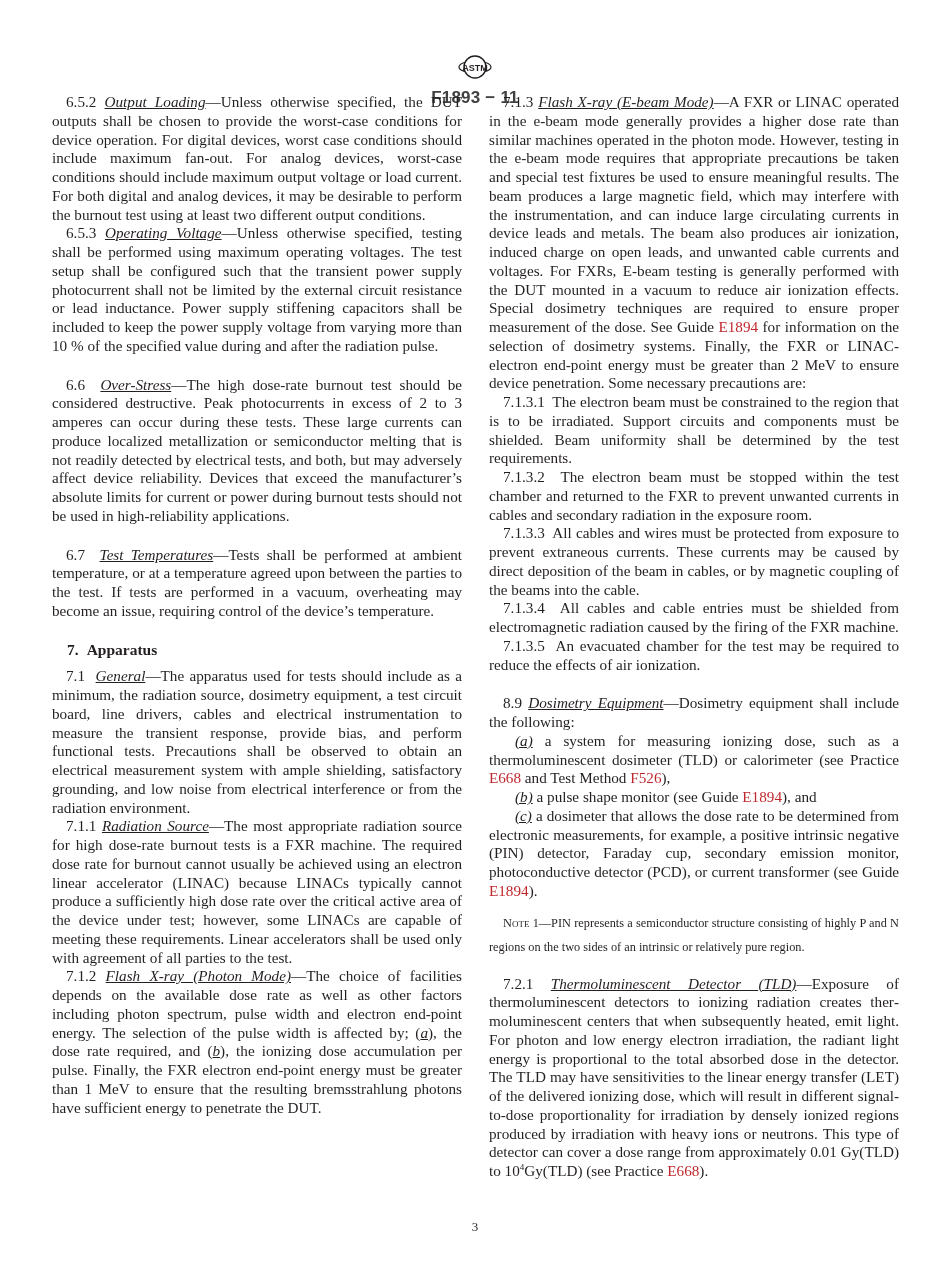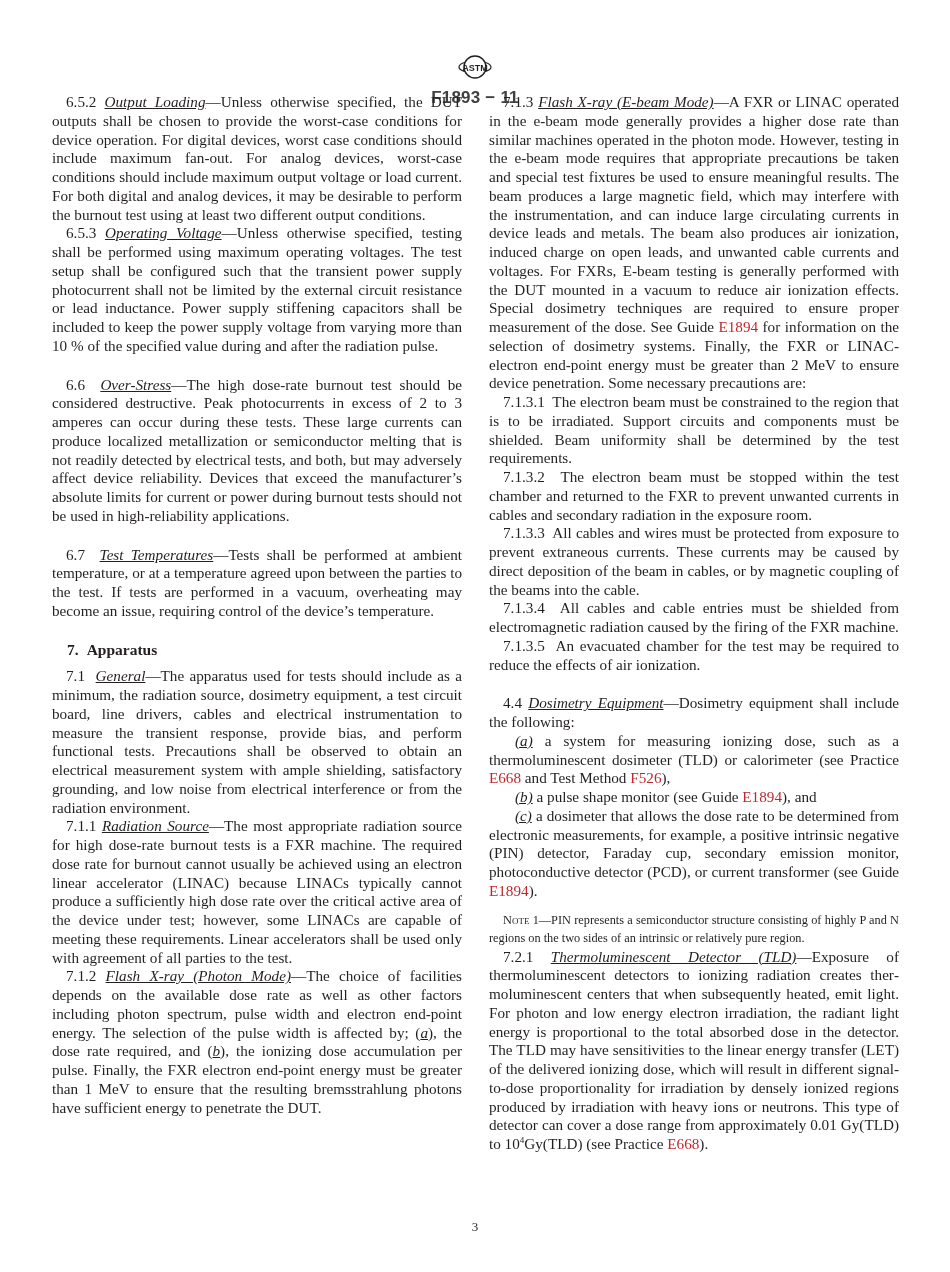--- a/index.html
+++ b/index.html
@@ -26,21 +26,21 @@
   .col.right { left: 489px; }
   .p { margin: 0; text-indent: 14px; }
   .p.gap { margin-top: 20px; }
   .heading {
     margin: 20px 0 8px 15px; font-weight: bold; font-size: 15.5px; text-indent: 0;
   }
   .heading .num { margin-right: 8px; }
   i, .it { font-style: italic; text-decoration: underline; }
   .link { color: #c0272d; margin-top: 16px; }
   .note {
-    margin: 10px 0 1px 0; font-size: 12.3px; line-height: 18px; text-indent: 14px;
+    margin: 10px 0 16px 0; font-size: 12.3px; line-height: 24px; text-indent: 14px;
   }
   .note .sc { font-variant: small-caps; }
   sup { font-size: 9px; vertical-align: 6px; line-height: 0; }
   .footer {
     position: absolute; top: 1219px; left: 0; width: 950px; text-align: center;
     font-size: 13px;
   }
 </style>
 </head>
 <body>
@@ -107,21 +107,21 @@
   </p>
   <p class="p">
     <span>7.1.3.4</span>&nbsp;
     <span>All cables and cable entries must be shielded from electromagnetic radiation caused by the firing of the FXR machine.</span>
   </p>
   <p class="p">
     <span>7.1.3.5</span>&nbsp;
     <span>An evacuated chamber for the test may be required to reduce the effects of air ionization.</span>
   </p>
   <p class="p gap">
-    <span>4.4</span>
+    <span>8.9</span>
     <i>Dosimetry Equipment</i><span>—Dosimetry equipment shall in­clude the following:</span>
   </p>
   <p class="p" style="text-indent:26px">
     <i>(a)</i><span> a system for measuring ionizing dose, such as a thermoluminescent dosimeter (TLD) or calorimeter (see Prac­tice </span><span class="link">E668</span><span> and Test Method </span><span class="link">F526</span><span>),</span>
   </p>
   <p class="p" style="text-indent:26px">
     <i>(b)</i><span> a pulse shape monitor (see Guide </span><span class="link">E1894</span><span>), and</span>
   </p>
   <p class="p" style="text-indent:26px">
     <i>(c)</i><span> a dosimeter that allows the dose rate to be determined from electronic measurements, for example, a positive intrinsic negative (PIN) detector, Faraday cup, secondary emission monitor, photoconductive detector (PCD), or current trans­former (see Guide </span><span class="link">E1894</span><span>).</span>

